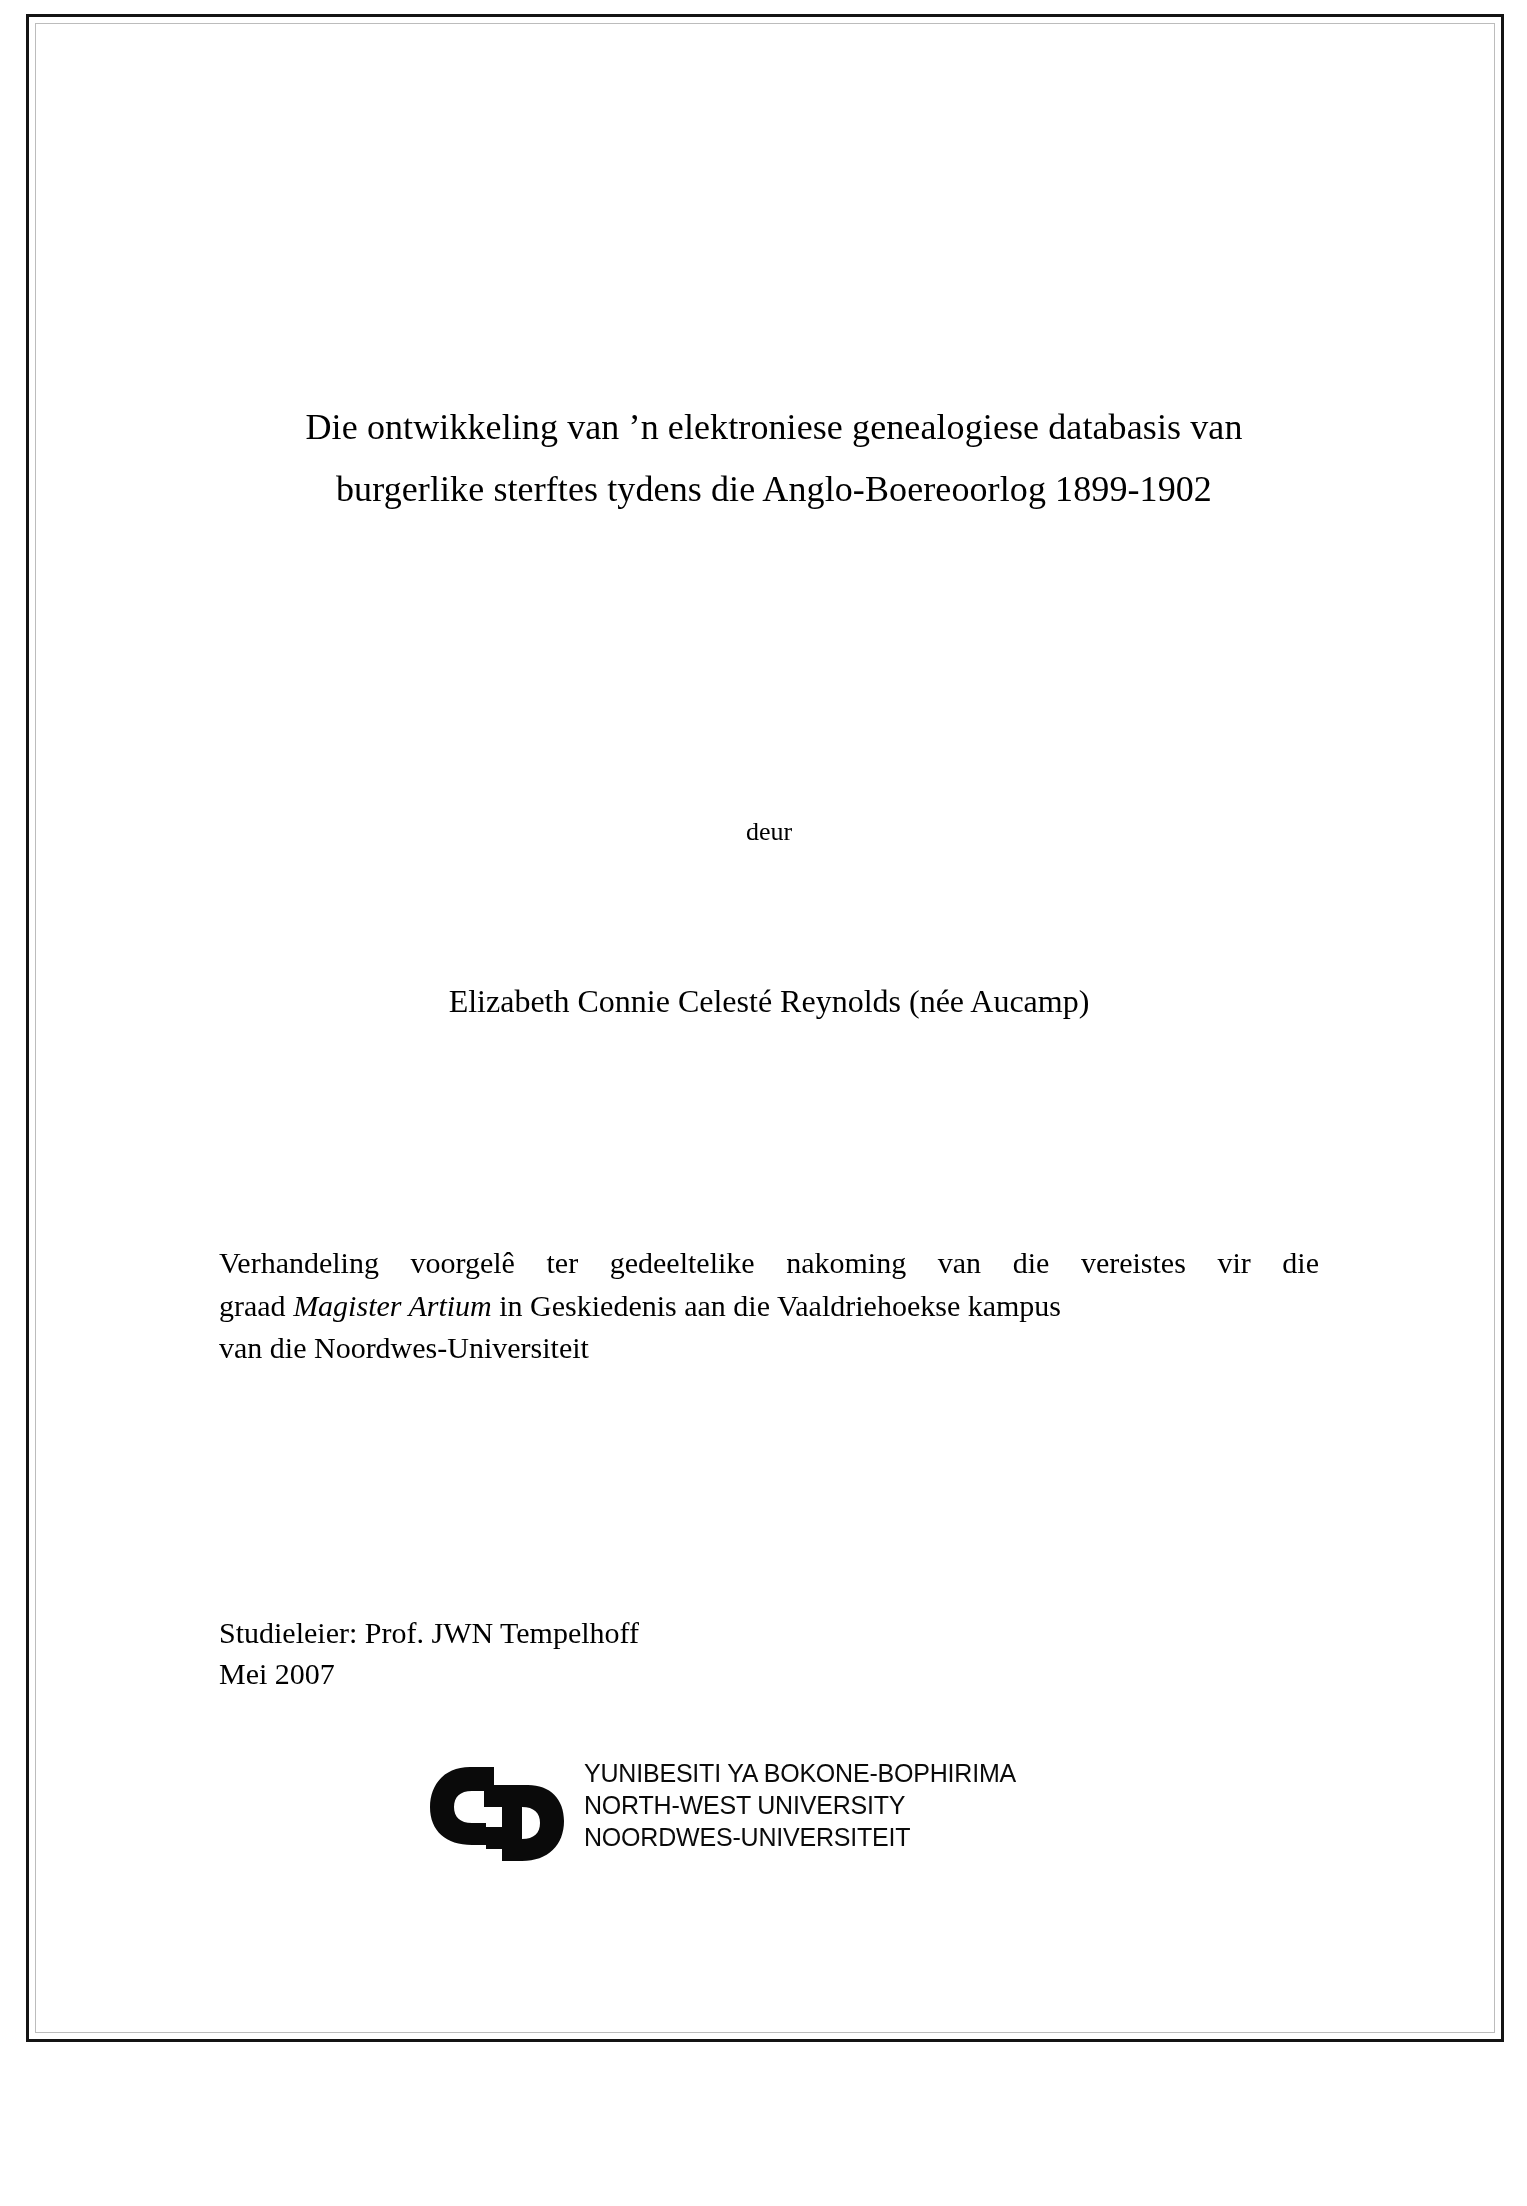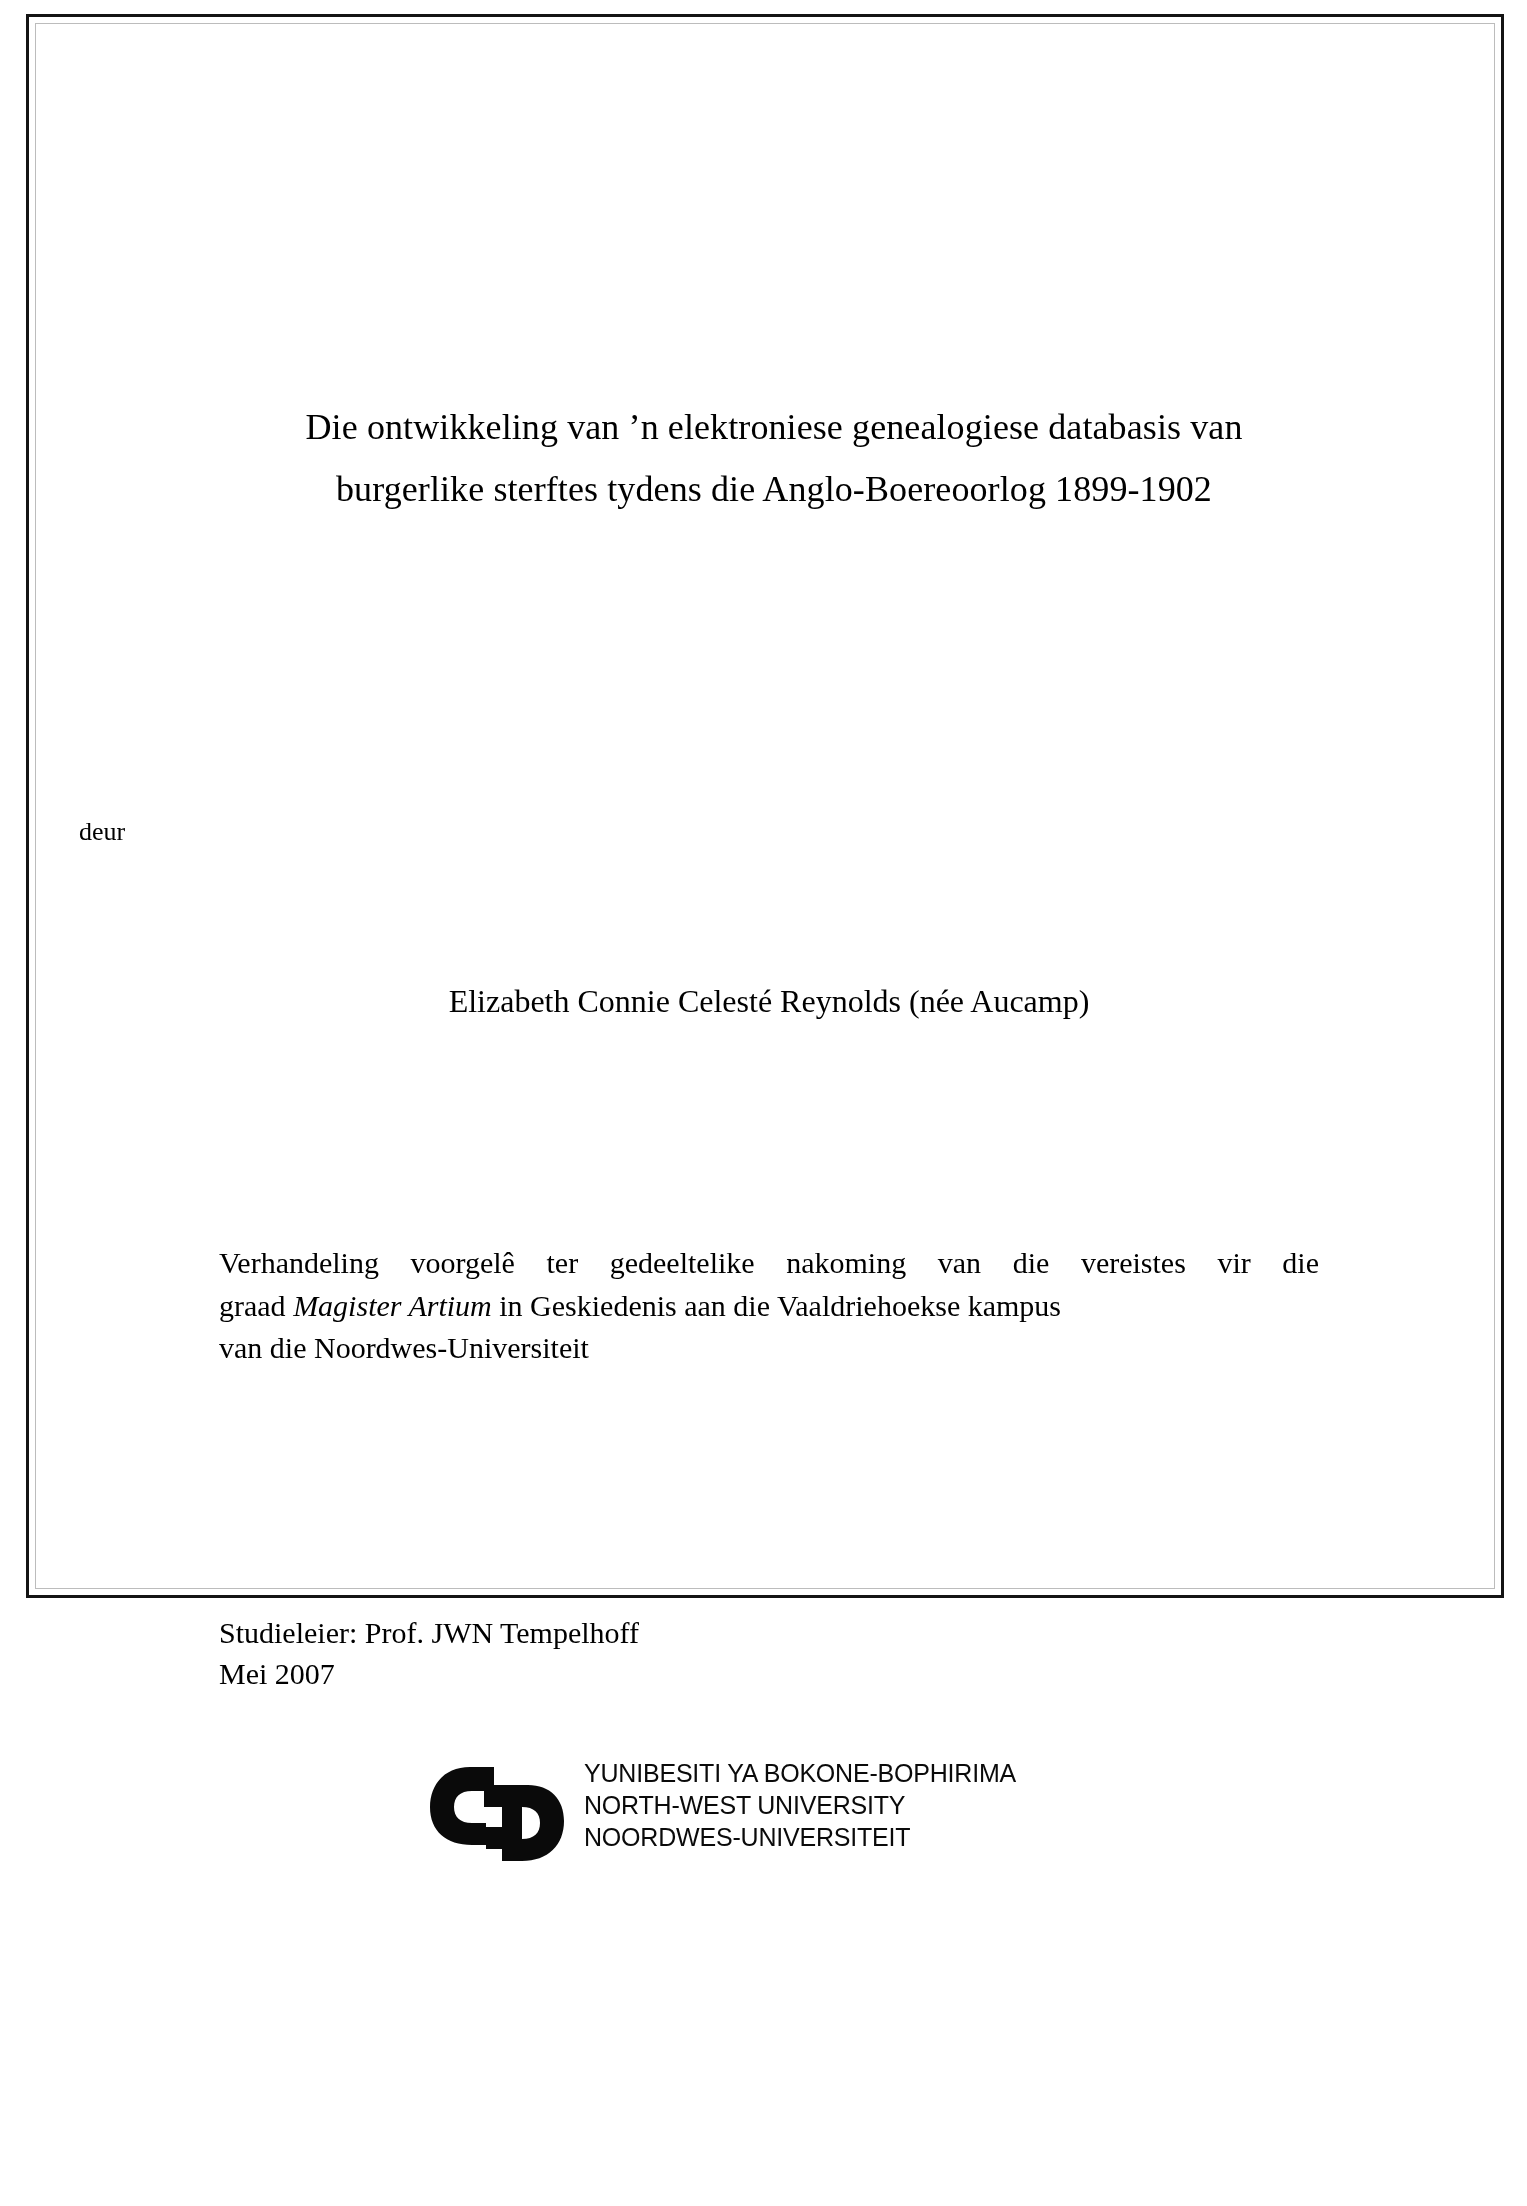--- a/index.html
+++ b/index.html
@@ -15,21 +15,21 @@
     position: relative;
     overflow: hidden;
   }
 
   
   .page-frame {
     position: absolute;
     left: 26px;
     top: 14px;
     width: 1478px;
-    height: 1584px;
+    height: 2028px;
     border: 3px solid #141414;
     box-sizing: border-box;
     background: #ffffff;
   }
   .page-frame::after {
     content: "";
     position: absolute;
     left: 6px;
     top: 6px;
     right: 6px;
@@ -61,21 +61,21 @@
     letter-spacing: .1px;
     white-space: nowrap;
   }
 
   
   .deur {
     position: absolute;
     left: 0;
     top: 760px;
     width: 1380px;
-    text-align: left;
+    text-align: center;
     font-size: 26px;
   }
 
   
   .author {
     position: absolute;
     left: 0;
     top: 910px;
     width: 1380px;
     text-align: center;

